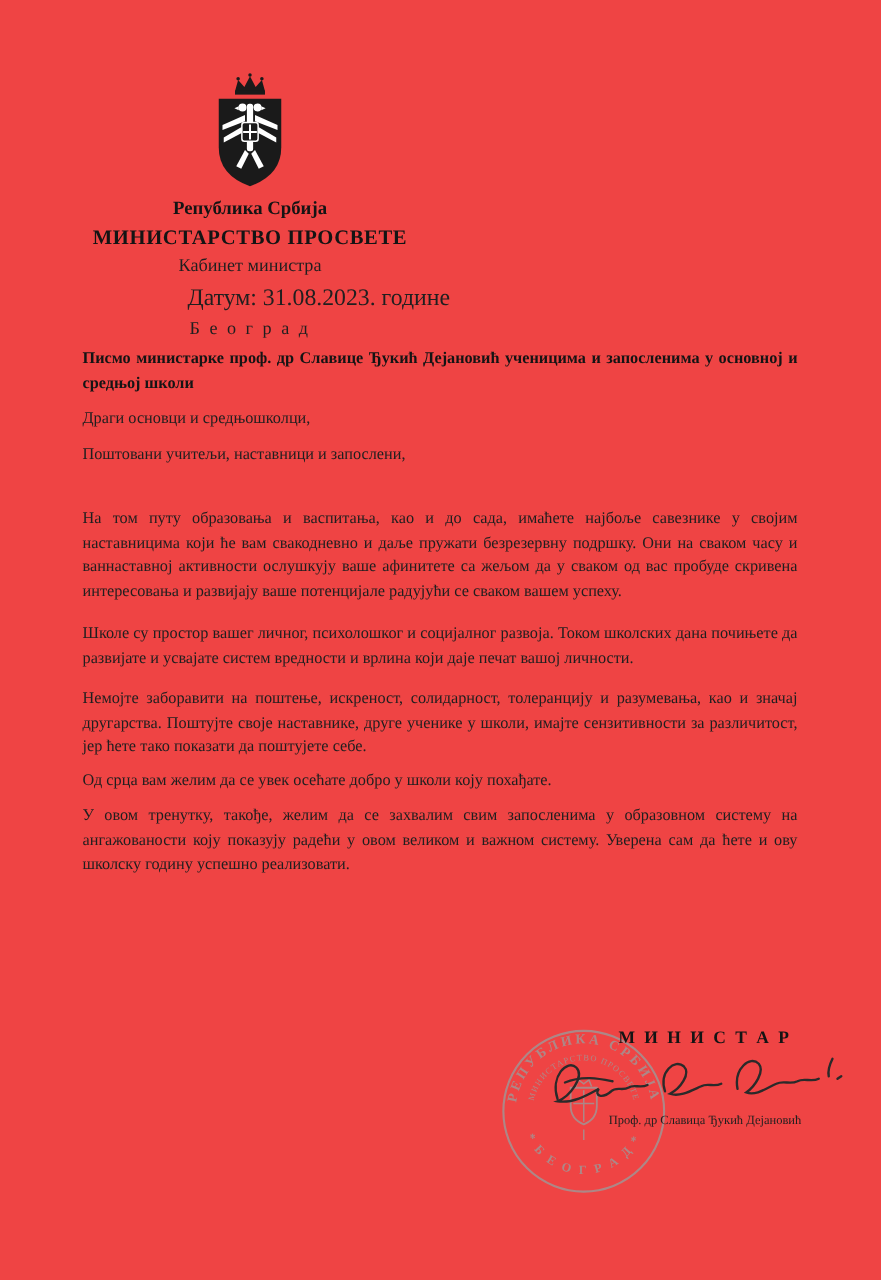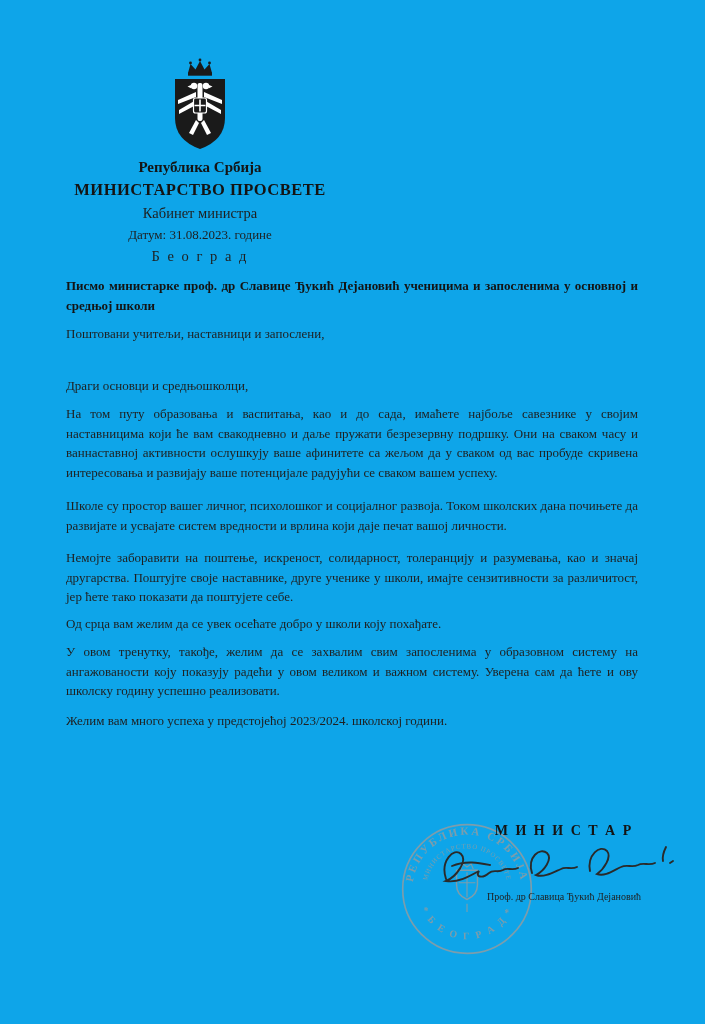--- a/index.html
+++ b/index.html
@@ -1,34 +1,34 @@
 <!DOCTYPE html>
 <html><head>
 <meta charset="utf-8">
 <style>
   html,body{margin:0;padding:0;background:#e8e8e8;}
   .page{
     position:relative;
     width:705px;height:1024px;
     margin:0 auto;
-    background:#0ea5e9;
+    background:#ef4444;
     font-family:"Liberation Serif","DejaVu Serif",serif;
     color:#1f1f1f;
     overflow:hidden;
   }
   
   .letterhead{
     position:absolute;left:40px;top:56px;width:320px;
     text-align:center;line-height:1.25;
   }
   .coa{display:block;margin:0 auto 6px auto;}
   .lh-country{font-weight:bold;font-size:15px;color:#141414;}
   .lh-ministry{font-weight:bold;font-size:16.5px;letter-spacing:.5px;color:#141414;margin-top:3px;}
   .lh-office{font-size:14.5px;margin-top:4px;}
-  .lh-date{font-size:13px;margin-top:4px;}
+  .lh-date{font-size:19px;margin-top:4px;text-align:right;}
   .lh-city{font-size:14.5px;margin-top:4px;letter-spacing:2px;}
   
   .letter-body{
     position:absolute;left:66px;top:276px;width:572px;
     font-size:13px;line-height:19.5px;text-align:justify;
   }
   .letter-body p{margin:0;}
   .subject{font-weight:bold;color:#141414;margin:0 0 9px 0 !important;}
   .sal{text-align:left;}
   .mb9{margin-bottom:9px !important;}
@@ -86,28 +86,27 @@
     </svg>
     <div class="lh-country">Република Србија</div>
     <div class="lh-ministry">МИНИСТАРСТВО ПРОСВЕТЕ</div>
     <div class="lh-office">Кабинет министра</div>
     <div class="lh-date">Датум: 31.08.2023. године</div>
     <div class="lh-city">Б е о г р а д</div>
   </div>
 
   <div class="letter-body">
     <p class="subject">Писмо министарке проф. др Славице Ђукић Дејановић ученицима и запосленима у основној и средњој школи</p>
+    <p class="sal mb9">Драги основци и средњошколци,</p>
     <p class="sal mb32">Поштовани учитељи, наставници и запослени,</p>
-    <p class="sal mb9">Драги основци и средњошколци,</p>
     <p class="mb14">На том путу образовања и васпитања, као и до сада, имаћете најбоље савезнике у својим наставницима који ће вам свакодневно и даље пружати безрезервну подршку. Они на сваком часу и ваннаставној активности ослушкују ваше афинитете са жељом да у сваком од вас пробуде скривена интересовања и развијају ваше потенцијале радујући се сваком вашем успеху.</p>
     <p class="mb13">Школе су простор вашег личног, психолошког и социјалног развоја. Током школских дана почињете да развијате и усвајате систем вредности и врлина који даје печат вашој личности.</p>
     <p class="mb7">Немојте заборавити на поштење, искреност, солидарност, толеранцију и разумевања, као и значај другарства. Поштујте своје наставнике, друге ученике у школи, имајте сензитивности за различитост, јер ћете тако показати да поштујете себе.</p>
     <p class="mb9">Од срца вам желим да се увек осећате добро у школи коју похађате.</p>
     <p class="mb10">У овом тренутку, такође, желим да се захвалим свим запосленима у образовном систему на ангажованости коју показују радећи у овом великом и важном систему. Уверена сам да ћете и ову школску годину успешно реализовати.</p>
-    <p>Желим вам много успеха у предстојећој 2023/2024. школској години.</p>
   </div>
 
   <svg class="stamp" viewBox="0 0 132 132">
     <defs>
       <path id="arc-top" d="M 14,66 A 52,52 0 1 1 118,66" fill="none"></path>
       <path id="arc-mid" d="M 27,66 A 39,39 0 1 1 105,66" fill="none"></path>
       <path id="arc-bot" d="M 18,66 A 48,48 0 0 0 114,66" fill="none"></path>
     </defs>
     <circle cx="66" cy="66" r="61.5" fill="none" stroke="#9b9b9b" stroke-width="1.6"></circle>
     <text font-family="Liberation Serif, DejaVu Serif, serif" font-size="10.5" letter-spacing="2.4" fill="#9b9b9b" font-weight="bold">

